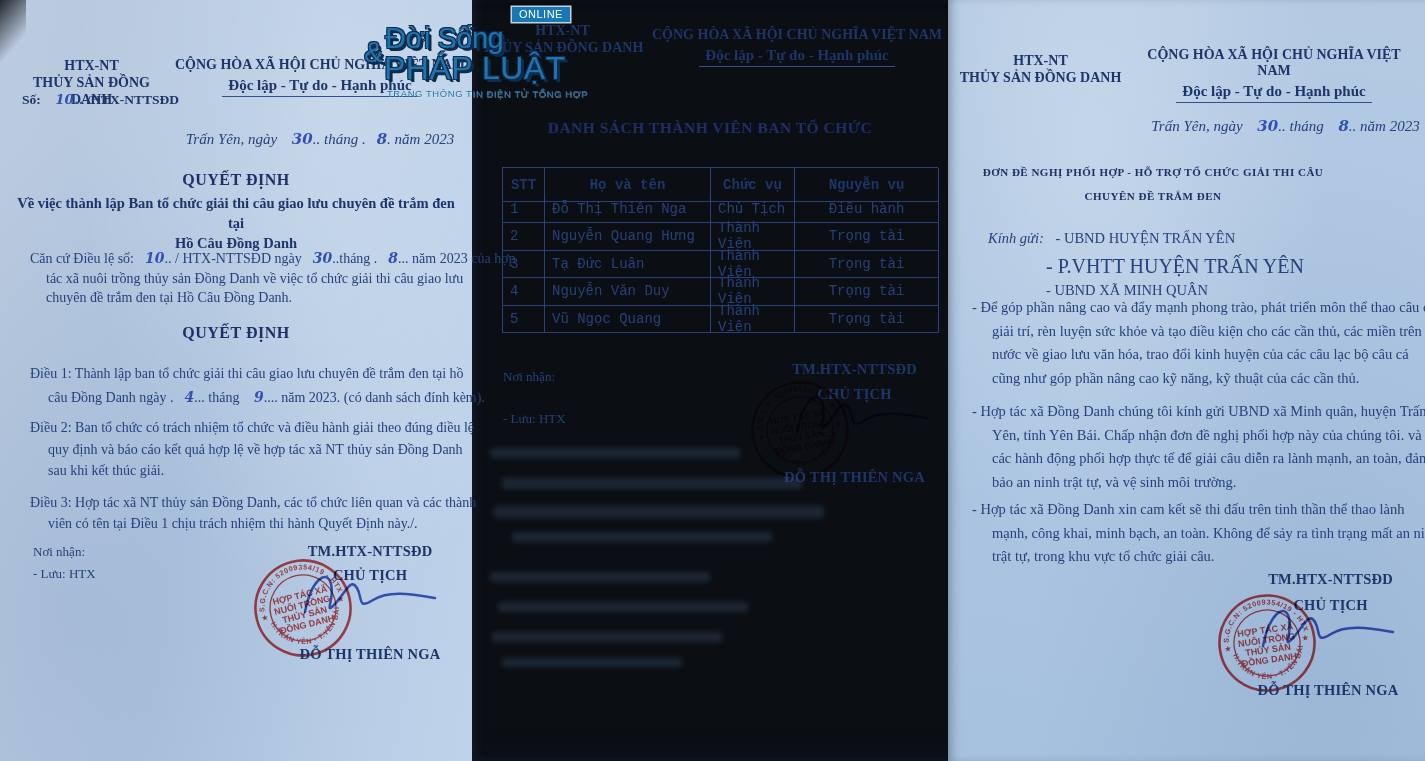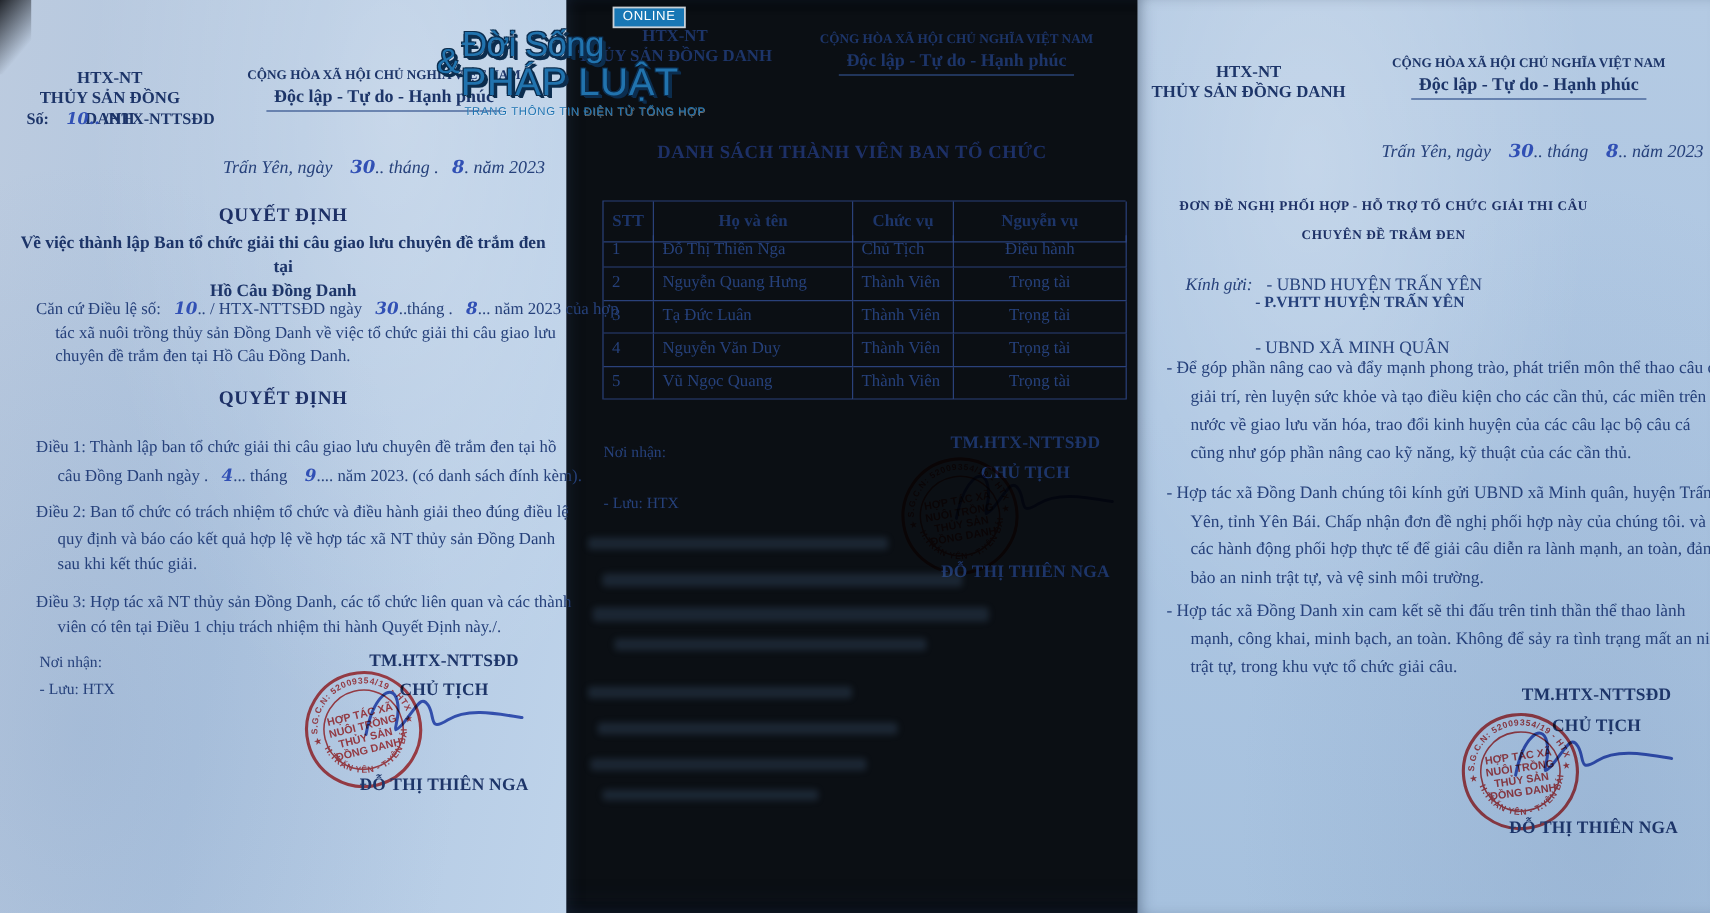--- a/index.html
+++ b/index.html
@@ -23,21 +23,21 @@
     background:radial-gradient(ellipse at 30% 18%,rgba(255,255,255,.25),transparent 50%),
                radial-gradient(ellipse at 80% 90%,rgba(110,140,180,.22),transparent 55%),
                linear-gradient(190deg,#b4cae3,#adc6e2 50%,#a6c1de);
     box-shadow:inset 7px 0 12px -6px rgba(30,45,70,.5);}
   .abs{position:absolute;}
   .nv{color:#26417b;margin-left:16px;}
   .bold{font-weight:700;color:#1d3569;}
   .center{text-align:center;}
   .hand{font-family:"DejaVu Serif",serif;font-style:italic;font-weight:700;color:#3150b5;margin-left:11px;}
   .org{font-weight:700;color:#1d3569;font-size:14px;line-height:17px;text-align:center;}
-  .nation1{font-weight:700;color:#1d3569;font-size:11px;}
+  .nation1{font-weight:700;color:#1d3569;font-size:14px;}
   .nation2{font-weight:700;color:#1d3569;font-size:15px;display:inline-block;
     border-bottom:1.5px solid #31508c;padding:1px 6px 2px;margin-top:3px;}
   .dateline{font-style:italic;font-size:15px;color:#26417b;}
   .h1{font-weight:700;color:#1d3066;font-size:16px;letter-spacing:.5px;text-align:center;}
   .sub{font-weight:700;color:#1d3569;font-size:14.5px;line-height:20px;text-align:center;}
   .body-l{font-size:14px;line-height:19.5px;color:#26417b;}
   .body-l .ln{white-space:nowrap;}
   .cont16{padding-left:16px;}
   .cont18{padding-left:18px;}
   .small{font-size:13px;color:#26417b;}
@@ -45,21 +45,21 @@
   .stamp{position:absolute;width:104px;height:104px;opacity:.92;mix-blend-mode:multiply;}
   .stamp text{fill:#cf3a3c;font-family:"Liberation Sans","DejaVu Sans",sans-serif;font-weight:700;}
   .stamp .arc{font-size:7.2px;letter-spacing:.6px;}
   .stamp .ctr{font-size:9px;}
   .stamp .star{font-size:8px;}
   .sig{position:absolute;mix-blend-mode:multiply;opacity:.9;}
   .grid-table{display:grid;grid-template-columns:42px 166px 84px 144px;
     grid-auto-rows:27.5px;border-left:1.6px solid rgba(48,74,140,.85);
     border-top:1.6px solid rgba(48,74,140,.85);font-size:14px;color:#26417b;}
   .grid-table .cell{border-right:1.6px solid rgba(48,74,140,.85);
-    border-bottom:1.6px solid rgba(48,74,140,.85);display:flex;align-items:center;padding:0 7px;}
+    border-bottom:1.6px solid rgba(48,74,140,.85);display:flex;align-items:center;padding:0 7px;font-family:Liberation Mono, monospace;}
   .grid-table .hd{height:34px;font-weight:700;color:#1d3569;justify-content:center;padding:0 2px;}
   .grid-table .cc{justify-content:center;padding:0 2px;}
   .ghost{position:absolute;background:rgba(85,125,165,.22);filter:blur(2.5px);border-radius:3px;}
   .corner-dark{position:absolute;left:0;top:0;width:26px;height:62px;
     background:linear-gradient(130deg,rgba(8,10,14,.85),rgba(8,10,14,0) 70%);}
   
   .wm{position:absolute;font-family:"Liberation Sans","DejaVu Sans",sans-serif;font-weight:400;}
   .wm-badge{left:512px;top:7px;background:#1877b5;color:#fff;font-size:11px;
     padding:1px 7px 2px;letter-spacing:.5px;box-shadow:0 0 0 1.5px rgba(235,243,250,.85);}
   .wm-blue{color:#2173ae;text-shadow:2px 2px 0 #0c2d4e,-1px 1px 0 #0c2d4e,1px -1px 0 #0c2d4e,
@@ -227,21 +227,21 @@
       <span>Trấn Yên, ngày </span><span class="hand">30</span><span>.. tháng </span><span class="hand">8</span><span>.. năm 2023</span>
     </div>
     <div class="abs h1" style="left:0;top:160px;width:410px;font-size:11px;line-height:24px;">
       <div>ĐƠN ĐỀ NGHỊ PHỐI HỢP - HỖ TRỢ TỔ CHỨC GIẢI THI CÂU</div>
       <div>CHUYÊN ĐỀ TRẮM ĐEN</div>
     </div>
     <div class="abs nv" style="left:24px;top:230px;font-size:14.5px;">
       <span style="font-style:italic;">Kính gửi:</span>
       <span style="margin-left:8px;">- UBND HUYỆN TRẤN YÊN</span>
     </div>
-    <div class="abs nv" style="left:82px;top:244px;font-size:13px;font-weight:bold;">- P.VHTT HUYỆN TRẤN YÊN</div>
+    <div class="abs nv" style="left:82px;top:255px;font-size:20px;">- P.VHTT HUYỆN TRẤN YÊN</div>
     <div class="abs nv" style="left:82px;top:282px;font-size:14.5px;">- UBND XÃ MINH QUÂN</div>
 
     <div class="abs body-l" style="left:24px;top:296px;width:436px;font-size:14.5px;line-height:23.5px;">
       <div class="ln">- Để góp phần nâng cao và đẩy mạnh phong trào, phát triển môn thể thao câu cá</div>
       <div class="ln" style="padding-left:20px;">giải trí, rèn luyện sức khỏe và tạo điều kiện cho các cần thủ, các miền trên cả</div>
       <div class="ln" style="padding-left:20px;">nước về giao lưu văn hóa, trao đổi kinh huyện của các câu lạc bộ câu cá</div>
       <div class="ln" style="padding-left:20px;">cũng như góp phần nâng cao kỹ năng, kỹ thuật của các cần thủ.</div>
     </div>
     <div class="abs body-l" style="left:24px;top:400px;width:436px;font-size:14.5px;line-height:23.5px;">
       <div class="ln">- Hợp tác xã Đồng Danh chúng tôi kính gửi UBND xã Minh quân, huyện Trấn</div>

